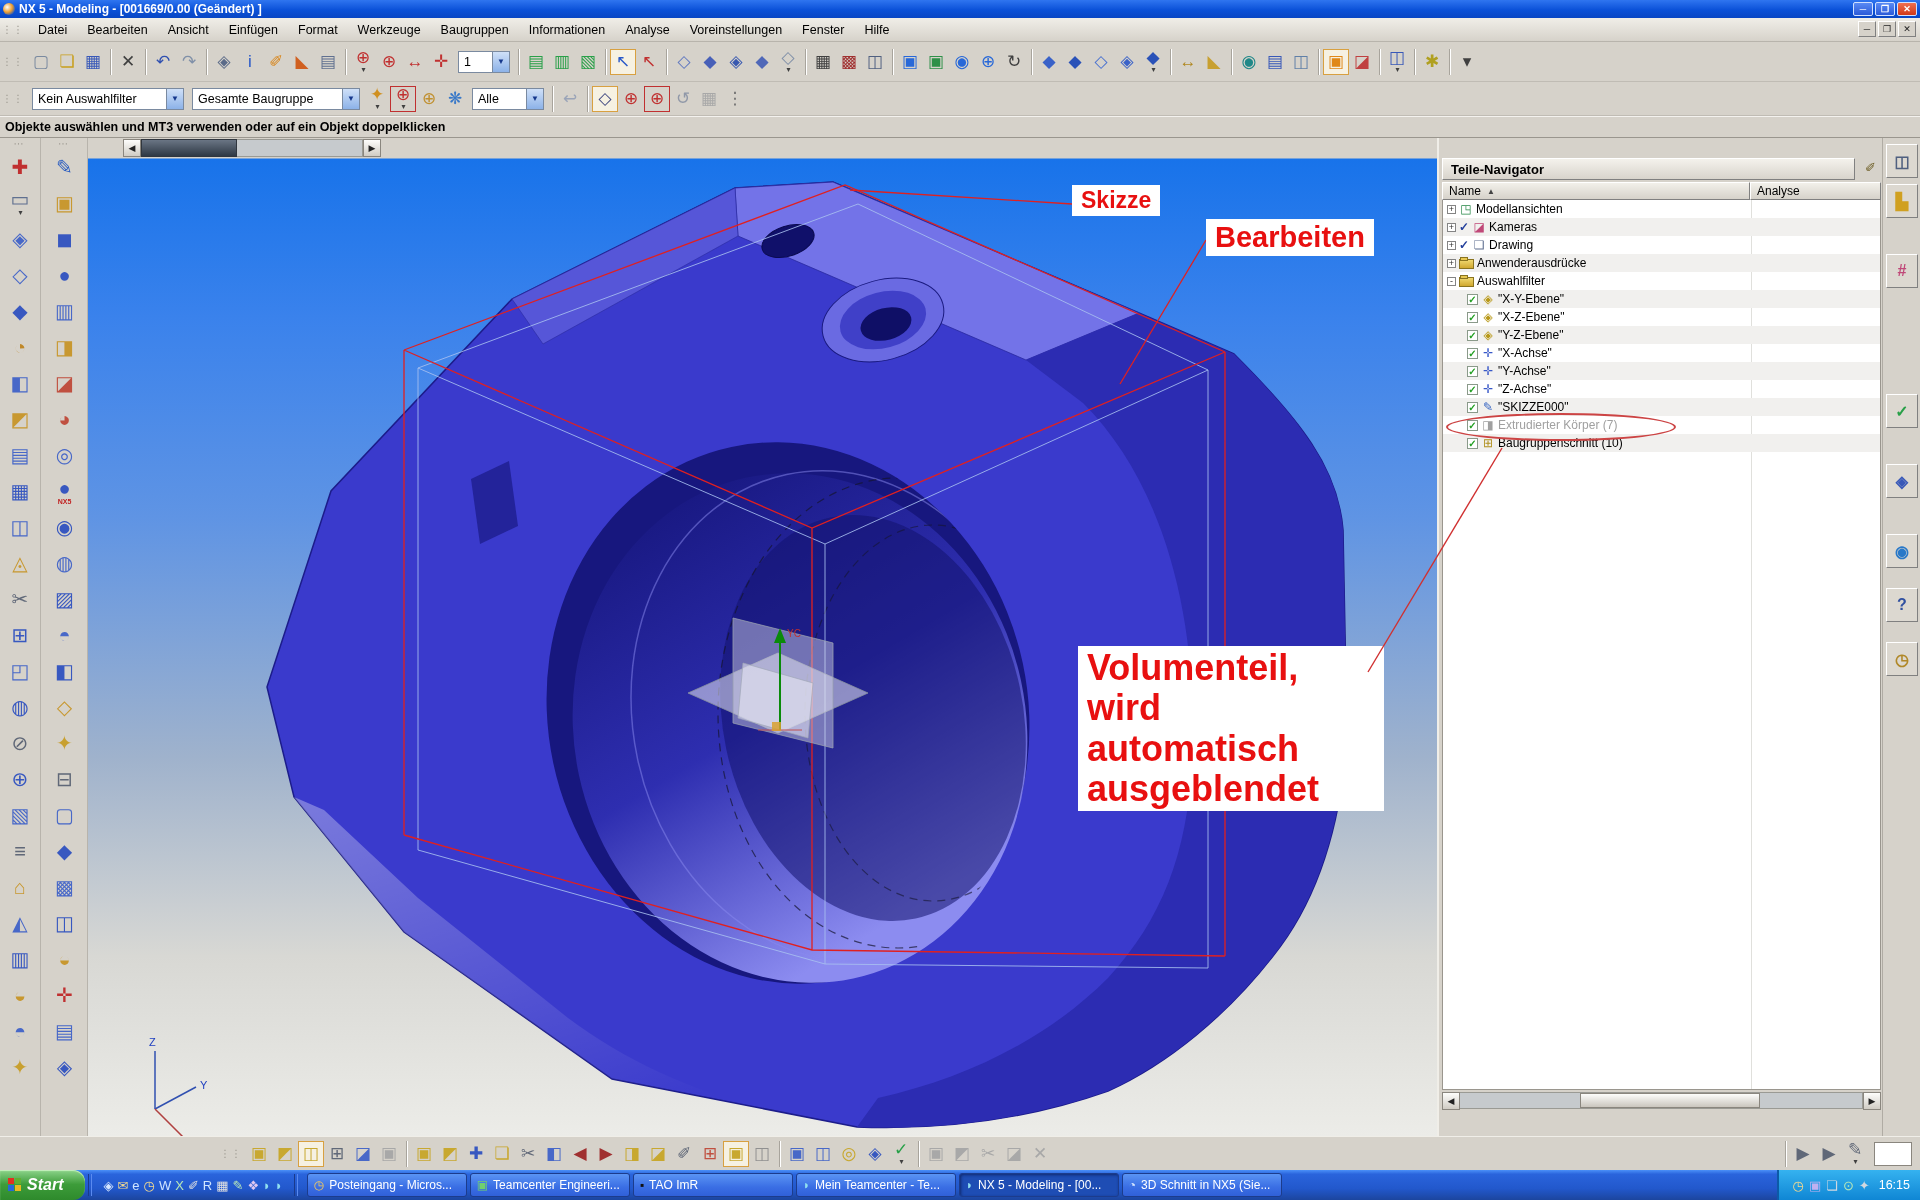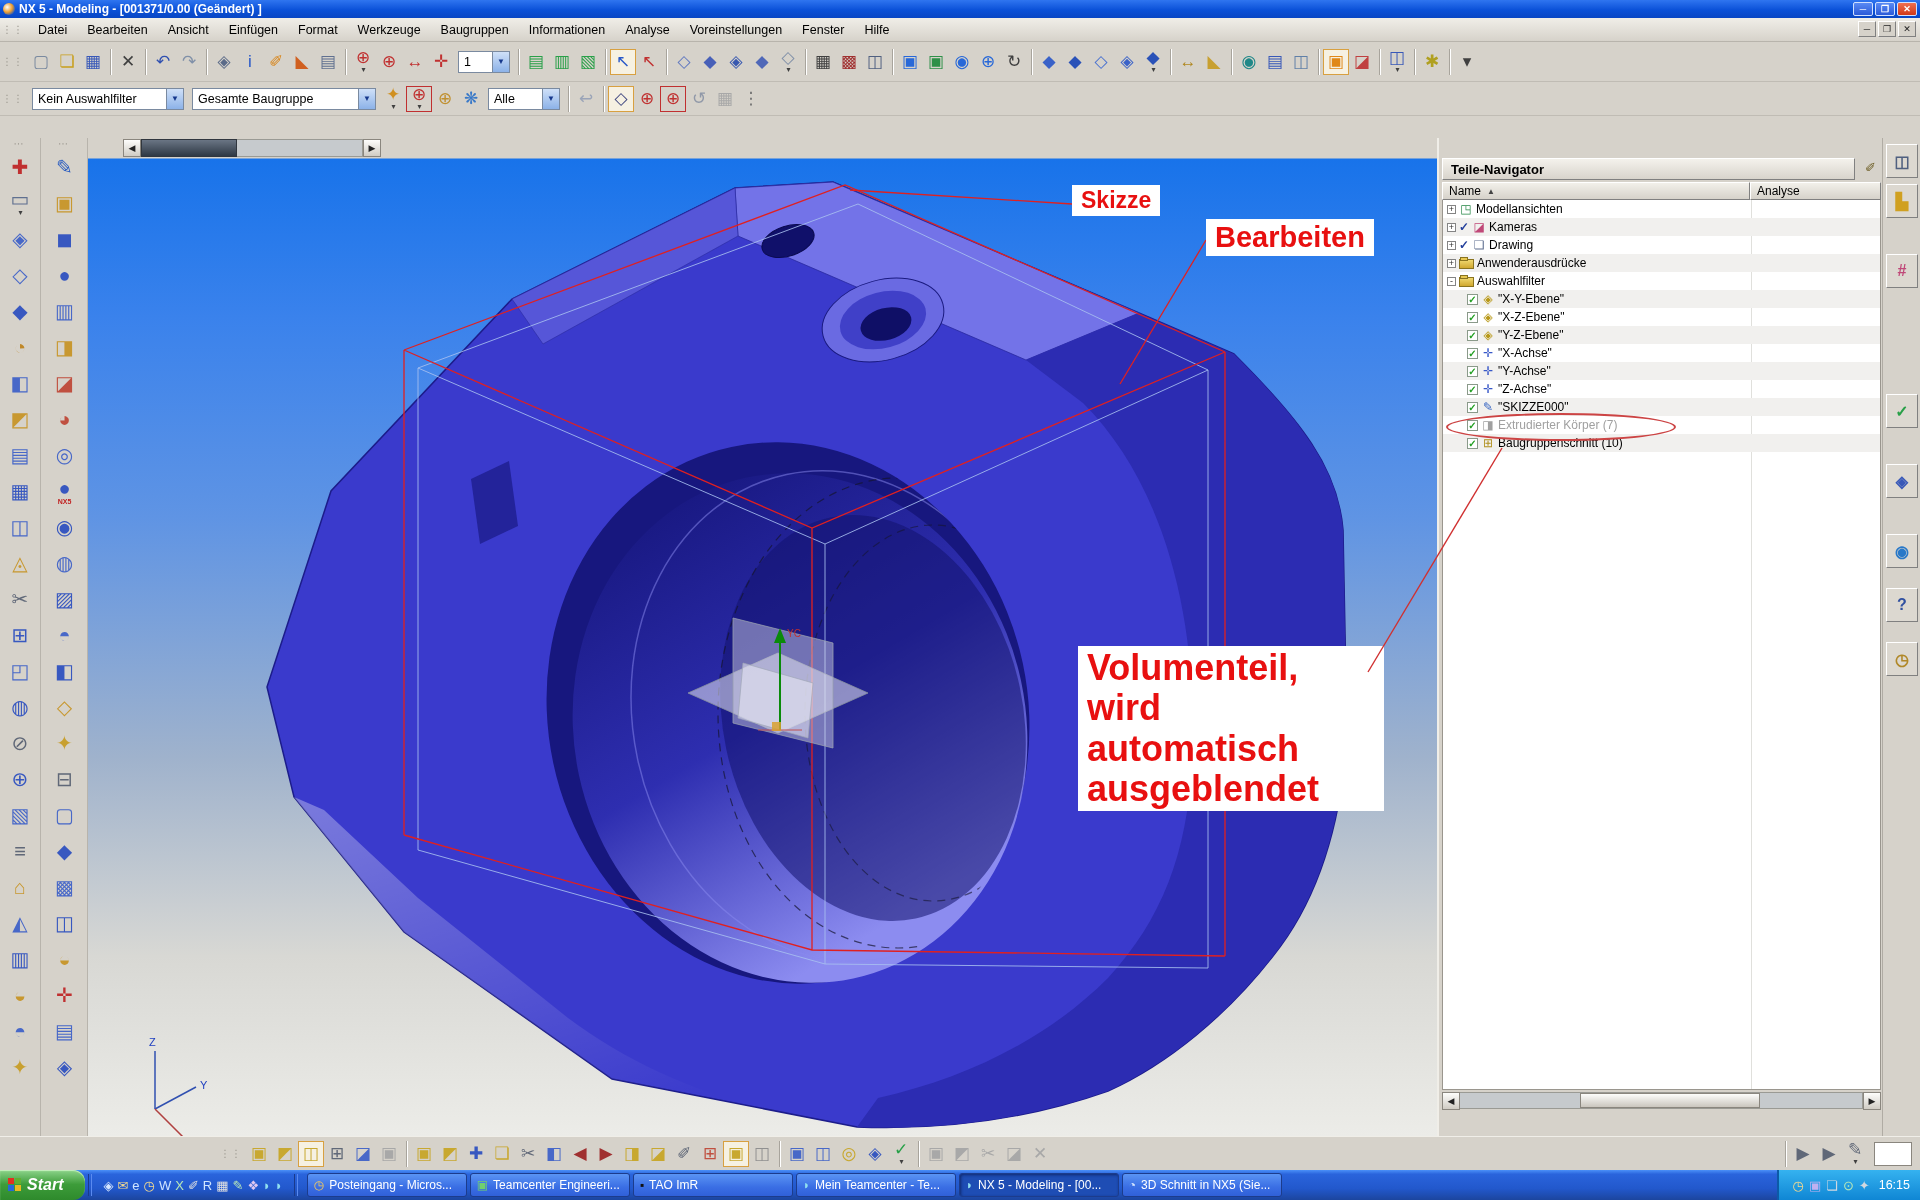--- a/index.html
+++ b/index.html
@@ -138,21 +138,21 @@
   
   #overlay { position:absolute; left:0; top:0; width:1920px; height:1200px; z-index:50; pointer-events:none; }
 </style>
 </head>
 <body>
 
 <div id="app">
 
   <div id="titlebar">
     <span class="nxlogo"></span>
-    <span>NX 5 - Modeling - [001371/0.00 (Geändert) ]</span>
+    <span>NX 5 - Modeling - [001669/0.00 (Geändert) ]</span>
     <span class="wbtns">
       <span class="wbtn">─</span>
       <span class="wbtn">❐</span>
       <span class="wbtn close">✕</span>
     </span>
   </div>
 
   <div id="menubar">
     <span class="handle">⋮⋮</span>
     <span id="menu-items"><span class="menu-item">Datei</span><span class="menu-item">Bearbeiten</span><span class="menu-item">Ansicht</span><span class="menu-item">Einfügen</span><span class="menu-item">Format</span><span class="menu-item">Werkzeuge</span><span class="menu-item">Baugruppen</span><span class="menu-item">Informationen</span><span class="menu-item">Analyse</span><span class="menu-item">Voreinstellungen</span><span class="menu-item">Fenster</span><span class="menu-item">Hilfe</span></span>
@@ -334,21 +334,21 @@
         <span style="color: rgb(64, 64, 64);">▾</span>
       </span>
     </div>
 
   <div id="toolbar2" class="tbar">
     <span class="handle">⋮⋮</span>
     <span class="sel" style="width:152px">
       <span class="val">Kein Auswahlfilter</span>
       <span class="selbtn">▼</span>
     </span>
-    <span class="sel" style="width:184px">
+    <span class="sel" style="width:168px">
       <span class="val">Gesamte Baugruppe</span>
       <span class="selbtn">▼</span>
     </span>
     <span id="tb2a" style="display: flex;">
         <span class="ic">
           <span style="color: rgb(208, 144, 32);">✦</span>
           <span class="dd">▾</span>
         </span>
         <span class="ic redbox">
           <span style="color: rgb(192, 48, 48);">⊕</span>
@@ -385,20 +385,23 @@
         </span>
         <span class="ic">
           <span style="color: rgb(168, 168, 168);">▦</span>
         </span>
         <span class="ic">
           <span style="color: rgb(112, 112, 112);">⋮</span>
         </span>
       </span>
   </div>
 
+  <div id="promptbar">
+    <span>Objekte auswählen und MT3 verwenden oder auf ein Objekt doppelklicken</span>
+  </div>
 
   <div id="toolcol1" class="toolcol">
     <span class="handle">⋯</span>
   <span class="tool">
         <span style="color: rgb(192, 48, 48);">✚</span>
       </span>
       <span class="tool">
         <span style="color: rgb(96, 112, 144);">▭</span>
         <span class="dd">▾</span>
       </span>

